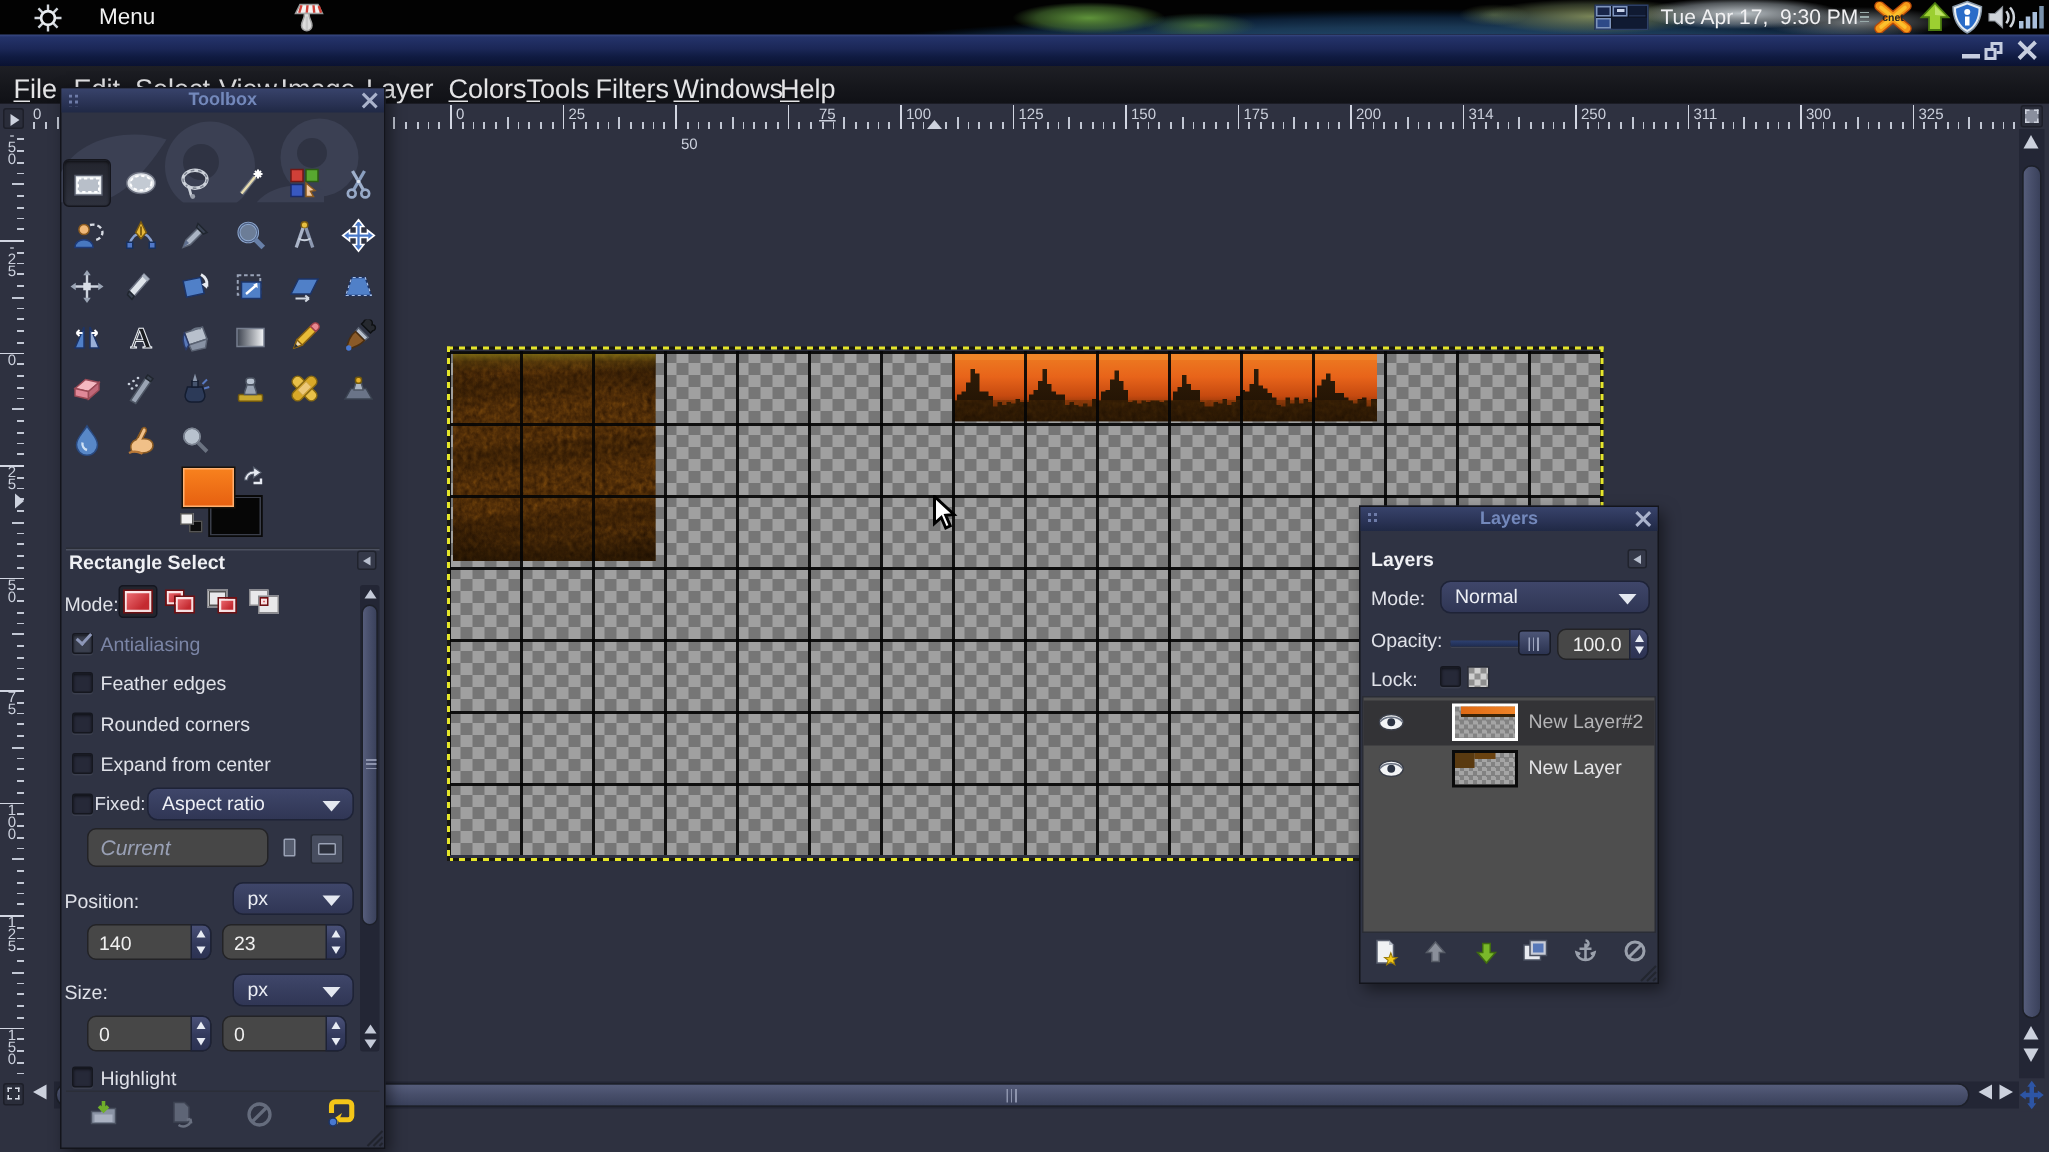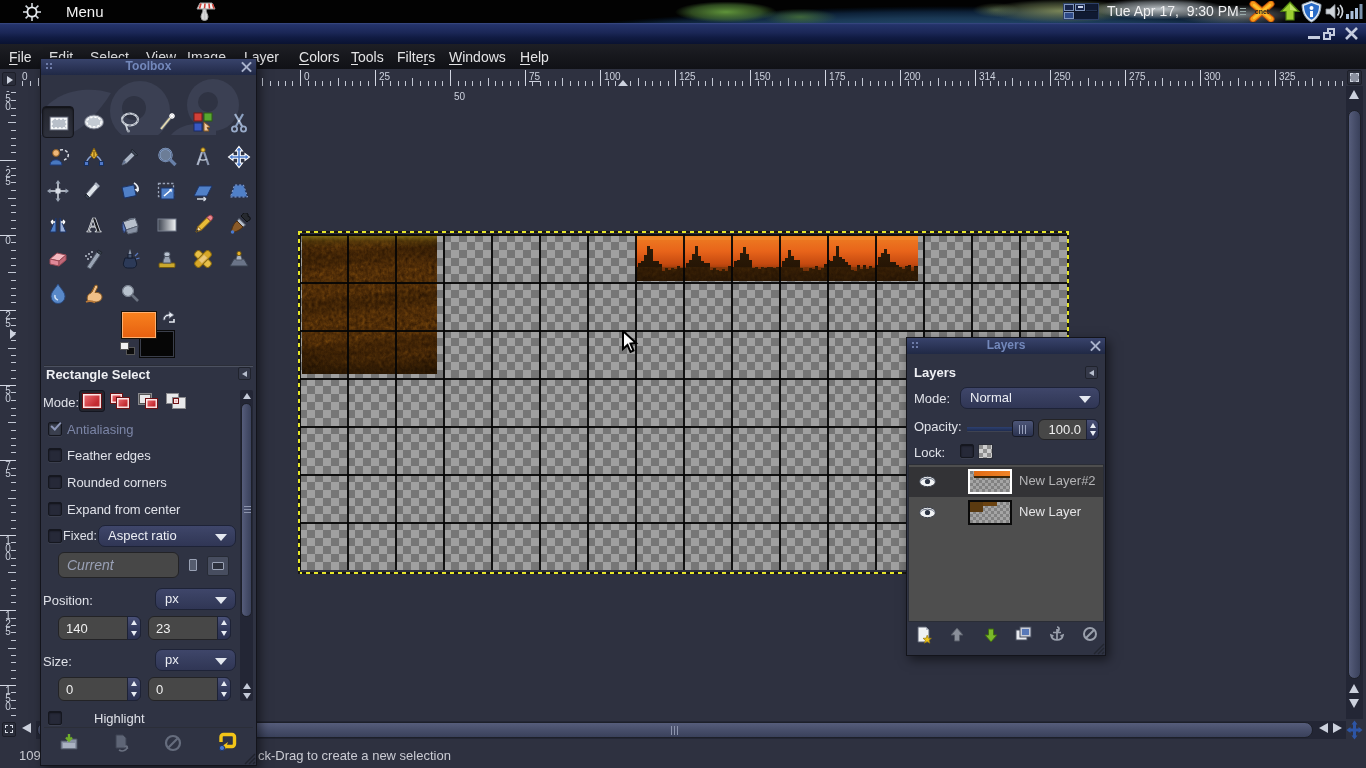--- a/index.html
+++ b/index.html
@@ -20,21 +20,21 @@
       radial-gradient(ellipse 26px 8px at 996px 10px, rgba(120,140,90,.55) 0%, rgba(70,90,80,0) 90%),
       radial-gradient(circle 3800px at 952px 3808px, #234a72 0px 3780px, #1a3854 3790px, #0d2138 3796px, #030a12 3800px, rgba(0,0,0,0) 3802px);
     }
   #panel .ptxt { color:#f2f2f2; font-size:15px; top:3px; }
 
   
   #titlebar { left:0; top:23px; width:1366px; height:21px;
     background:linear-gradient(#3b4c85 0%, #24336a 8%, #1b2757 45%, #101b42 70%, #0a1231 100%); }
   #titlebar .t { width:100%; text-align:center; top:3px; font-size:13px; font-weight:bold; color:#bdc9ea; letter-spacing:.2px;}
   #menubar { left:0; top:44px; width:1366px; height:25px; background:linear-gradient(#1e1f25, #15161b 60%, #101116); }
-  .mitem { position:absolute; top:5px; font-size:14px; color:#e4e4e6; }
+  .mitem { position:absolute; top:5px; font-size:18px; color:#e4e4e6; }
   .mitem u { text-decoration:underline; text-underline-offset:2px; }
 
   #winbg { left:0; top:69px; width:1366px; height:699px; background:#2e3140; }
   #hruler { left:16px; top:69px; width:1326px; height:17px; }
   #vruler { left:0px; top:86px; width:16px; height:633px; }
   .rlab { position:absolute; font-size:10px; color:#ccd1dd; }
   .vlab { position:absolute; font-size:10px; color:#ccd1dd; width:16px; text-align:center; line-height:8px; left:0; }
 
   
   #checker { left:299px; top:234px; width:769px; height:336px;
@@ -375,29 +375,29 @@
         <line x1="1296.5" y1="9" x2="1296.5" y2="17" stroke="#c2c7d4" stroke-width="1"></line>
         <line x1="1304.5" y1="12" x2="1304.5" y2="17" stroke="#c2c7d4" stroke-width="1"></line>
         <line x1="1312.5" y1="12" x2="1312.5" y2="17" stroke="#c2c7d4" stroke-width="1"></line>
         <line x1="1319.5" y1="12" x2="1319.5" y2="17" stroke="#c2c7d4" stroke-width="1"></line>
         <line x1="1326.5" y1="12" x2="1326.5" y2="17" stroke="#c2c7d4" stroke-width="1"></line>
       </svg>
     <span class="rlab" style="left:6px;  top:2px;">0</span>
     <span class="rlab" style="left:288px;top:2px;">0</span>
     <span class="rlab" style="left:363px;top:2px;">25</span>
     <span class="rlab" style="left:438px;top:2px;margin-top:20px;">50</span>
-    <span class="rlab" style="left:513px;top:2px;text-decoration:underline;">75</span>
+    <span class="rlab" style="left:530px;top:2px;text-decoration:underline;">75</span>
     <span class="rlab" style="left:588px;top:2px;">100</span>
     <span class="rlab" style="left:663px;top:2px;">125</span>
     <span class="rlab" style="left:738px;top:2px;">150</span>
     <span class="rlab" style="left:813px;top:2px;">175</span>
     <span class="rlab" style="left:888px;top:2px;text-align:right;">200</span>
     <span class="rlab" style="left:963px;top:2px;">314</span>
     <span class="rlab" style="left:1038px;top:2px;">250</span>
-    <span class="rlab" style="left:1113px;top:2px;">275</span>
+    <span class="rlab" style="left:1113px;top:2px;">311</span>
     <span class="rlab" style="left:1188px;top:2px;">300</span>
     <span class="rlab" style="left:1263px;top:2px;text-align:center;">325</span>
     <div class="abs" style="left:602px; bottom:0; width:0; height:0; border-left:5px solid transparent; border-right:5px solid transparent; border-bottom:6px solid #cdd2de;"></div>
   </div>
 
   <div id="vruler" class="abs">
     <svg width="16" height="633" style="position:absolute" shape-rendering="crispEdges">
         <line x1="11" y1="6.5" x2="16" y2="6.5" stroke="#c2c7d4" stroke-width="1"></line>
         <line x1="11" y1="14.5" x2="16" y2="14.5" stroke="#c2c7d4" stroke-width="1"></line>
         <line x1="11" y1="22.5" x2="16" y2="22.5" stroke="#c2c7d4" stroke-width="1"></line>
@@ -593,24 +593,20 @@
         <rect x="7" y="5" width="3" height="12"></rect>
         <rect x="2.5" y="9.5" width="12" height="3"></rect>
         <polygon points="8.5,1.5 11.5,5.5 5.5,5.5"></polygon>
         <polygon points="8.5,20.5 11.5,16.5 5.5,16.5"></polygon>
         <polygon points="0.5,11 4.5,8 4.5,14"></polygon>
         <polygon points="16.5,11 12.5,8 12.5,14"></polygon>
       </g>
     </svg>
   </div>
 
-  <div id="statusbar" class="abs">
-    <span class="abs" style="left:19px; top:4px;">109</span>
-    <span class="abs" style="left:258px; top:4px;">ck-Drag to create a new selection</span>
-  </div>
 
   <div class="fwin" id="toolbox" style="left:40px; top:58px; width:217px; height:708px;">
     <div class="ftitle"><div class="grip"></div>Toolbox<div class="fclose"></div></div>
 
     <svg class="abs" style="left:0; top:16px;" width="215" height="60" viewBox="0 0 215 60">
       <g fill="#3b4053">
         <path d="M-5 60 C-5 20 40 8 70 18 C60 34 40 60 20 60 Z"></path>
         <circle cx="99" cy="36" r="30"></circle>
         <circle cx="172" cy="30" r="26"></circle>
         <path d="M130 60 C140 48 160 46 175 52 L175 60 Z"></path>
@@ -971,21 +967,21 @@
     <div class="entry" style="left:17px; top:618px; width:83px; height:24px;">
         <span class="abs" style="left:7px; top:4px;">0</span>
         <div class="spinner"></div>
       </div>
     <div class="entry" style="left:107px; top:618px; width:83px; height:24px;">
         <span class="abs" style="left:7px; top:4px;">0</span>
         <div class="spinner"></div>
       </div>
 
     <div class="cb" style="left:7px; top:652px;"></div>
-    <div class="lbl" style="left:26px; top:652px;margin-left:27px;">Highlight</div>
+    <div class="lbl" style="left:26px; top:652px;">Highlight</div>
 
     <div class="sbtrack" style="left:199px; top:331px; width:13px; height:311px; border-radius:2px;"></div>
     <div class="arr" style="left:202px; top:334px; border-left:4px solid transparent; border-right:4px solid transparent; border-bottom:6px solid #c4cad8;"></div>
     <div class="sbthumb" style="left:200px; top:344px; width:11px; height:214px;">
         <div class="abs" style="left:2px; top:102px; width:7px; height:8px; background:repeating-linear-gradient(#8d94ad 0 1px, transparent 1px 3px);"></div>
       </div>
     <div class="arr" style="left:202px; top:624px; border-left:4px solid transparent; border-right:4px solid transparent; border-bottom:6px solid #c4cad8;"></div>
     <div class="arr" style="left:202px; top:634px; border-left:4px solid transparent; border-right:4px solid transparent; border-top:6px solid #c4cad8;"></div>
 
     <div class="abs" style="left:3px; top:668px; width:209px; height:1px; background:#2b2e38;"></div>

